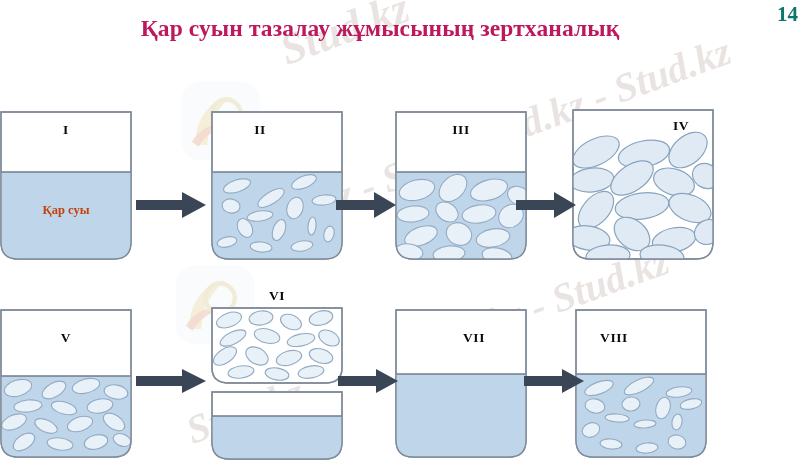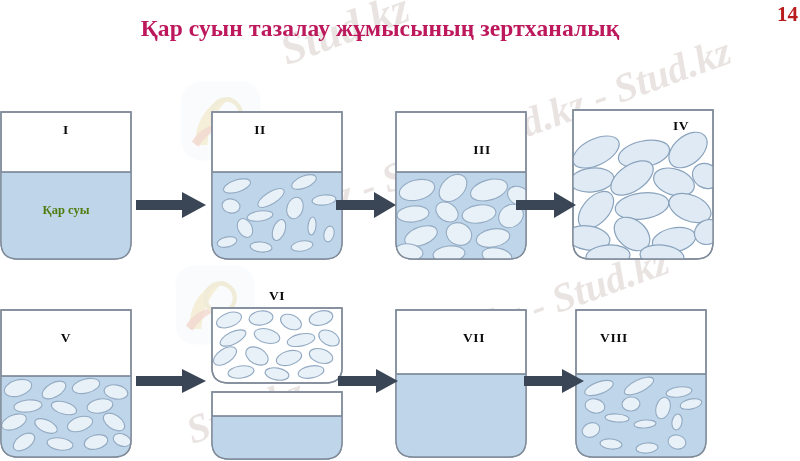--- a/index.html
+++ b/index.html
@@ -56,21 +56,21 @@
     color: #be185d;
     line-height: 1.42;
     letter-spacing: 0.1px;
   }
   .page-number {
     position: absolute;
     right: 2px;
     top: 2px;
     font-size: 21px;
     font-weight: bold;
-    color: #b91c1c;
+    color: #0f766e;
     z-index: 5;
   }
 
   
   .diagram {
     position: absolute;
     inset: 0;
     z-index: 3;
   }
   .beaker {
@@ -86,21 +86,21 @@
     letter-spacing: 0.6px;
     z-index: 4;
     white-space: nowrap;
     text-align: center;
     transform: translateX(-50%);
   }
   .liquid-label {
     position: absolute;
     font-size: 12.5px;
     font-weight: bold;
-    color: #4d7c0f;
+    color: #c2410c;
     z-index: 4;
     white-space: nowrap;
     text-align: center;
     transform: translateX(-50%);
   }
   .arrow {
     position: absolute;
     z-index: 4;
   }
   .arrow svg { display: block; }
@@ -215,21 +215,21 @@
           <ellipse cx="66" cy="124" rx="13" ry="11" transform="rotate(24 66 124)"></ellipse>
           <ellipse cx="100" cy="128" rx="17" ry="9" transform="rotate(-10 100 128)"></ellipse>
           <ellipse cx="16" cy="142" rx="14" ry="8" transform="rotate(8 16 142)"></ellipse>
           <ellipse cx="56" cy="144" rx="16" ry="8" transform="rotate(-6 56 144)"></ellipse>
           <ellipse cx="104" cy="146" rx="15" ry="8" transform="rotate(10 104 146)"></ellipse>
         </g>
         <line x1="3" y1="62" x2="133" y2="62" stroke="#6f7c8c" stroke-width="1.4"></line>
         <path d="M3 132 L3 2 L133 2 L133 132 Q133 149 116 149 L20 149 Q3 149 3 132 Z" fill="none" stroke="#808b9a" stroke-width="1.4"></path>
       </svg>
     </div>
-    <div class="stage-label" style="left:482px; top:122px;margin-top:20px;">III</div>
+    <div class="stage-label" style="left:461px; top:122px;">III</div>
 
     <div class="arrow" style="left:516px; top:190px;">
       <svg width="62" height="30" viewBox="0 0 62 30">
         <path d="M0 10 L38 10 L38 2 L60 15 L38 28 L38 20 L0 20 Z" fill="#3a4656"></path>
       </svg>
     </div>
 
     <div class="beaker" style="left:570px; top:106px;">
       <svg width="146" height="158" viewBox="0 0 146 158">
         <defs>

